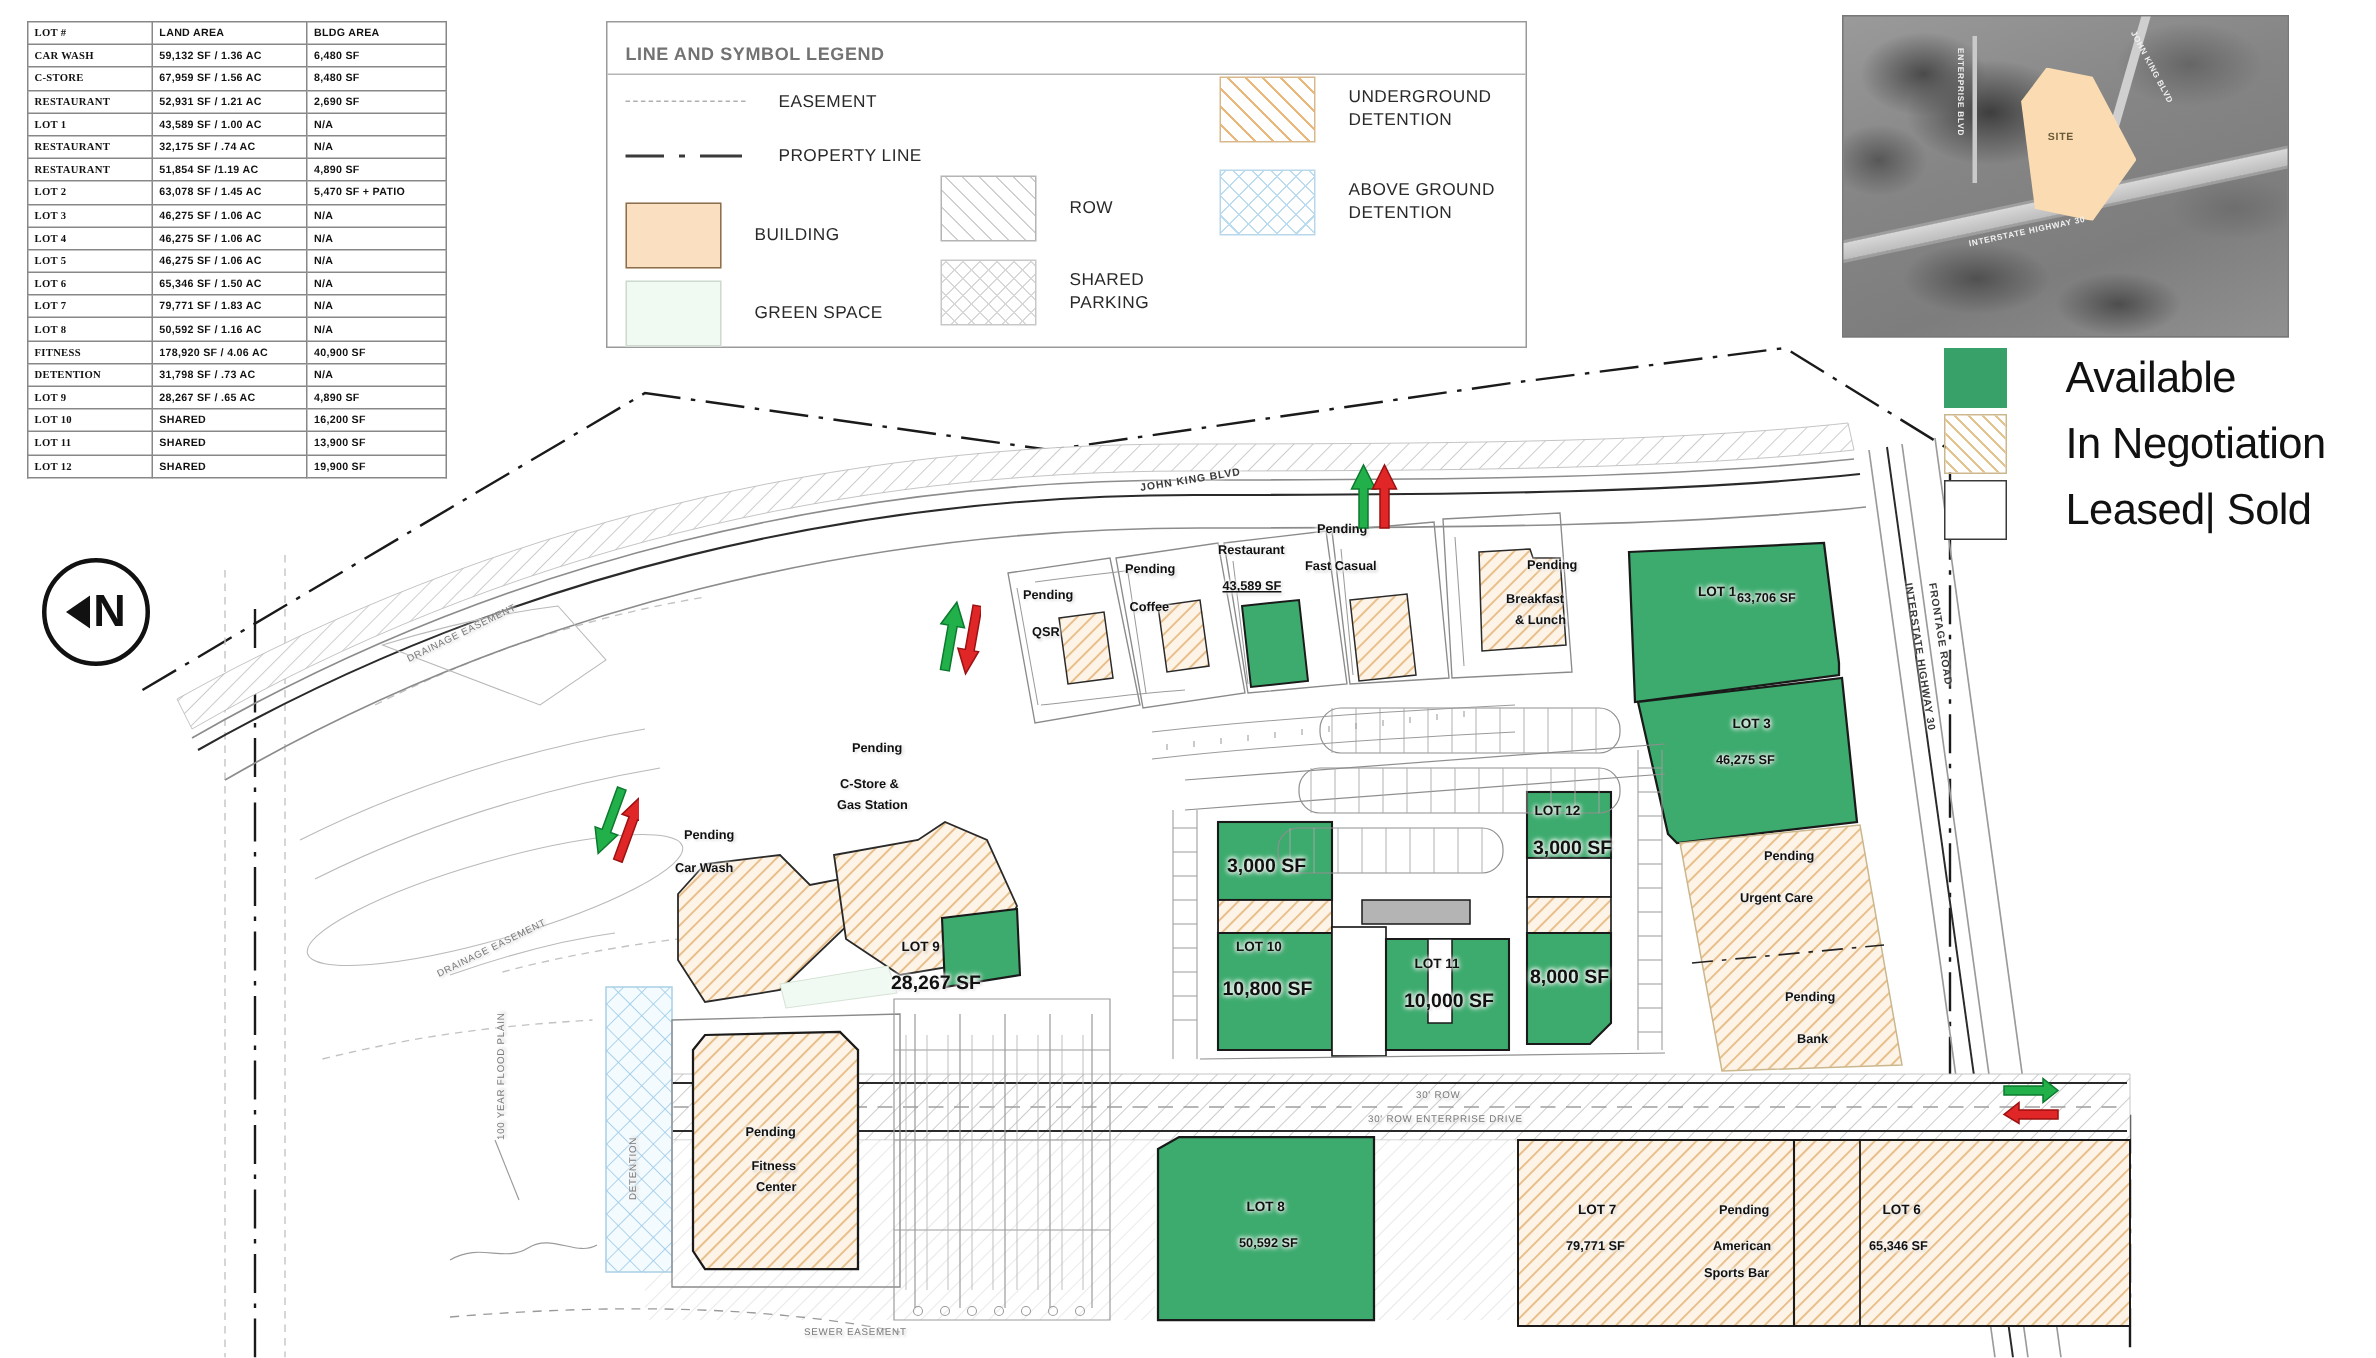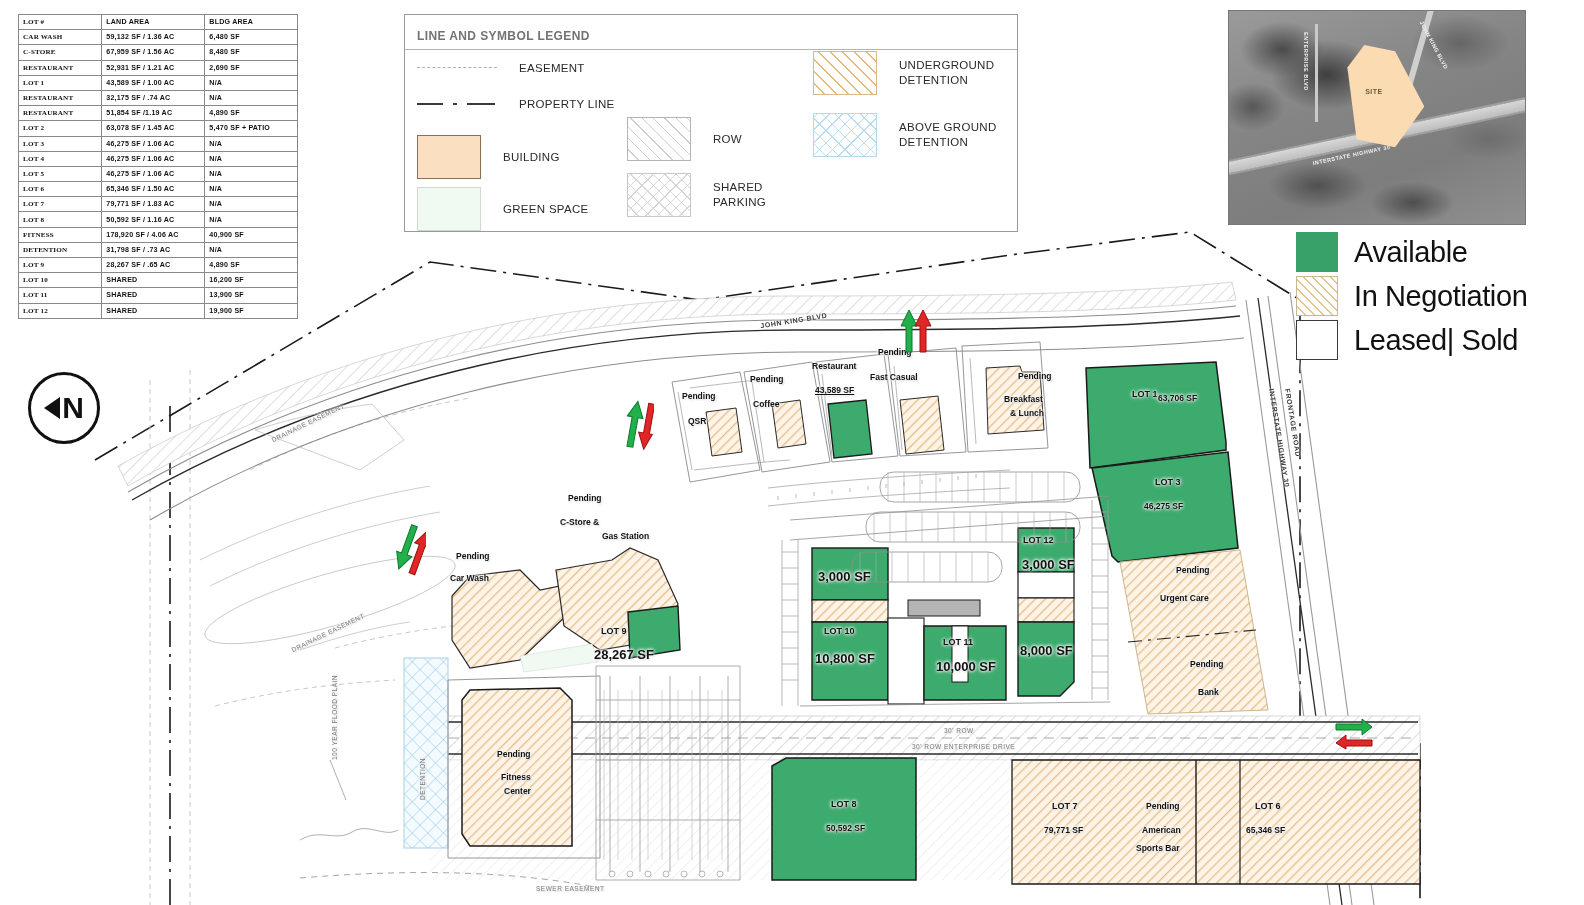--- a/index.html
+++ b/index.html
@@ -206,21 +206,21 @@
   #ae-jkb { left: 66%; top: 4%; transform: rotate(62deg); transform-origin: left top; color: #f0f0f0; font-size: 5.5px;}
   #ae-hwy { left: 28%; top: 66%; transform: rotate(-12deg); color: #f0f0f0; font-size: 5.5px;}
 
   
   #status-legend {
     position: absolute;
     left: 1296px;
     top: 232px;
     z-index: 45;
   }
-  .st-row { display: flex; align-items: center; margin-bottom: 4px; }
+  .st-row { display: flex; align-items: center; margin-bottom: 4px; gap: 23px; }
   .st-sw {
     width: 42px; height: 40px;
     margin-right: 16px;
     flex: none;
     box-sizing: border-box;
   }
   .st-available { background: #38a169; }
   .st-negot {
     border: 1px solid #cbb78e;
     background: repeating-linear-gradient(45deg, #fff 0 5px, #e3c48f 5px 6.4px);
@@ -774,21 +774,21 @@
 <div class="m-lbl" style="left:1176px; top:564px;">Pending</div>
 <div class="m-lbl" style="left:1160px; top:592px;">Urgent Care</div>
 <div class="m-lbl" style="left:1190px; top:658px;">Pending</div>
 <div class="m-lbl" style="left:1198px; top:686px;">Bank</div>
 
 <div class="m-lbl" style="left:456px; top:550px;">Pending</div>
 <div class="m-lbl" style="left:450px; top:572px;">Car Wash</div>
 
 <div class="m-lbl" style="left:568px; top:492px;">Pending</div>
 <div class="m-lbl" style="left:560px; top:516px;">C-Store &amp;</div>
-<div class="m-lbl" style="left:558px; top:530px;margin-left:44px;">Gas Station</div>
+<div class="m-lbl" style="left:558px; top:530px;">Gas Station</div>
 
 <div class="m-lbl lotnum" style="left:601px; top:625px;">LOT 9</div>
 <div class="m-lbl sm" style="left:594px; top:646px;">28,267 SF</div>
 
 <div class="m-lbl" style="left:497px; top:748px;">Pending</div>
 <div class="m-lbl" style="left:501px; top:771px;">Fitness</div>
 <div class="m-lbl" style="left:504px; top:785px;">Center</div>
 
 <div class="m-lbl sm" style="left:818px; top:568px;">3,000 SF</div>
 <div class="m-lbl lotnum" style="left:824px; top:625px;">LOT 10</div>

